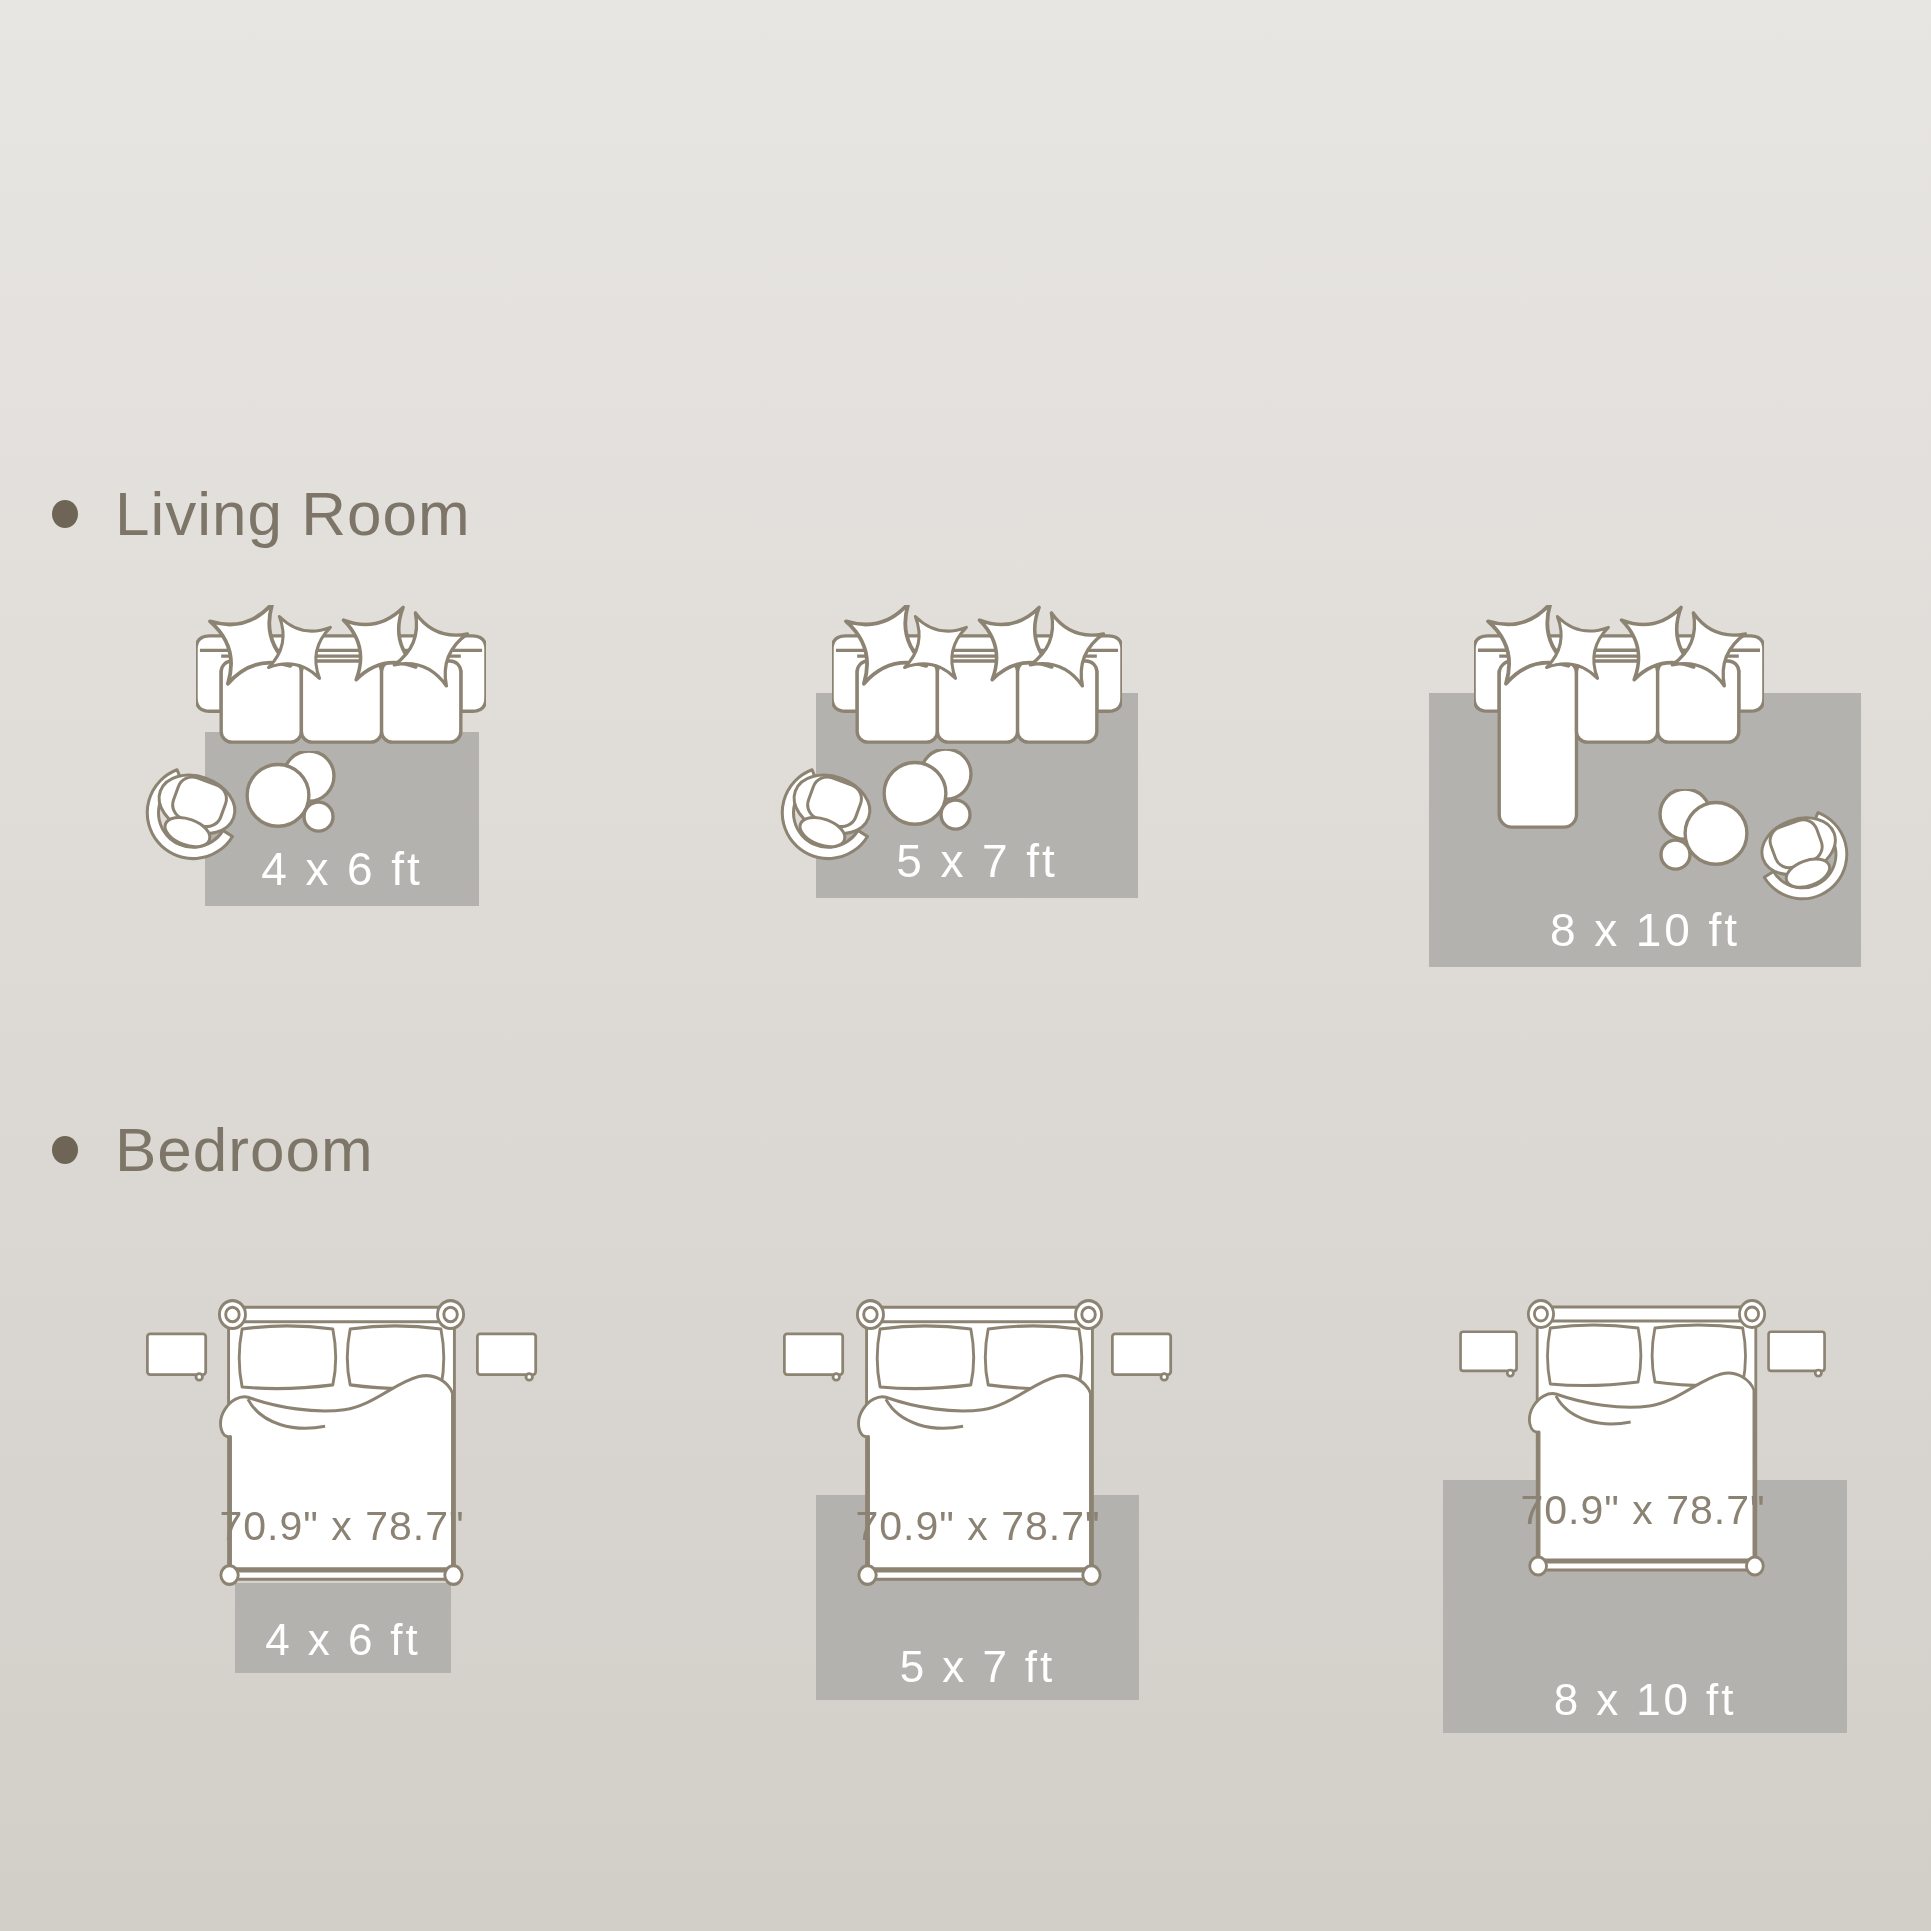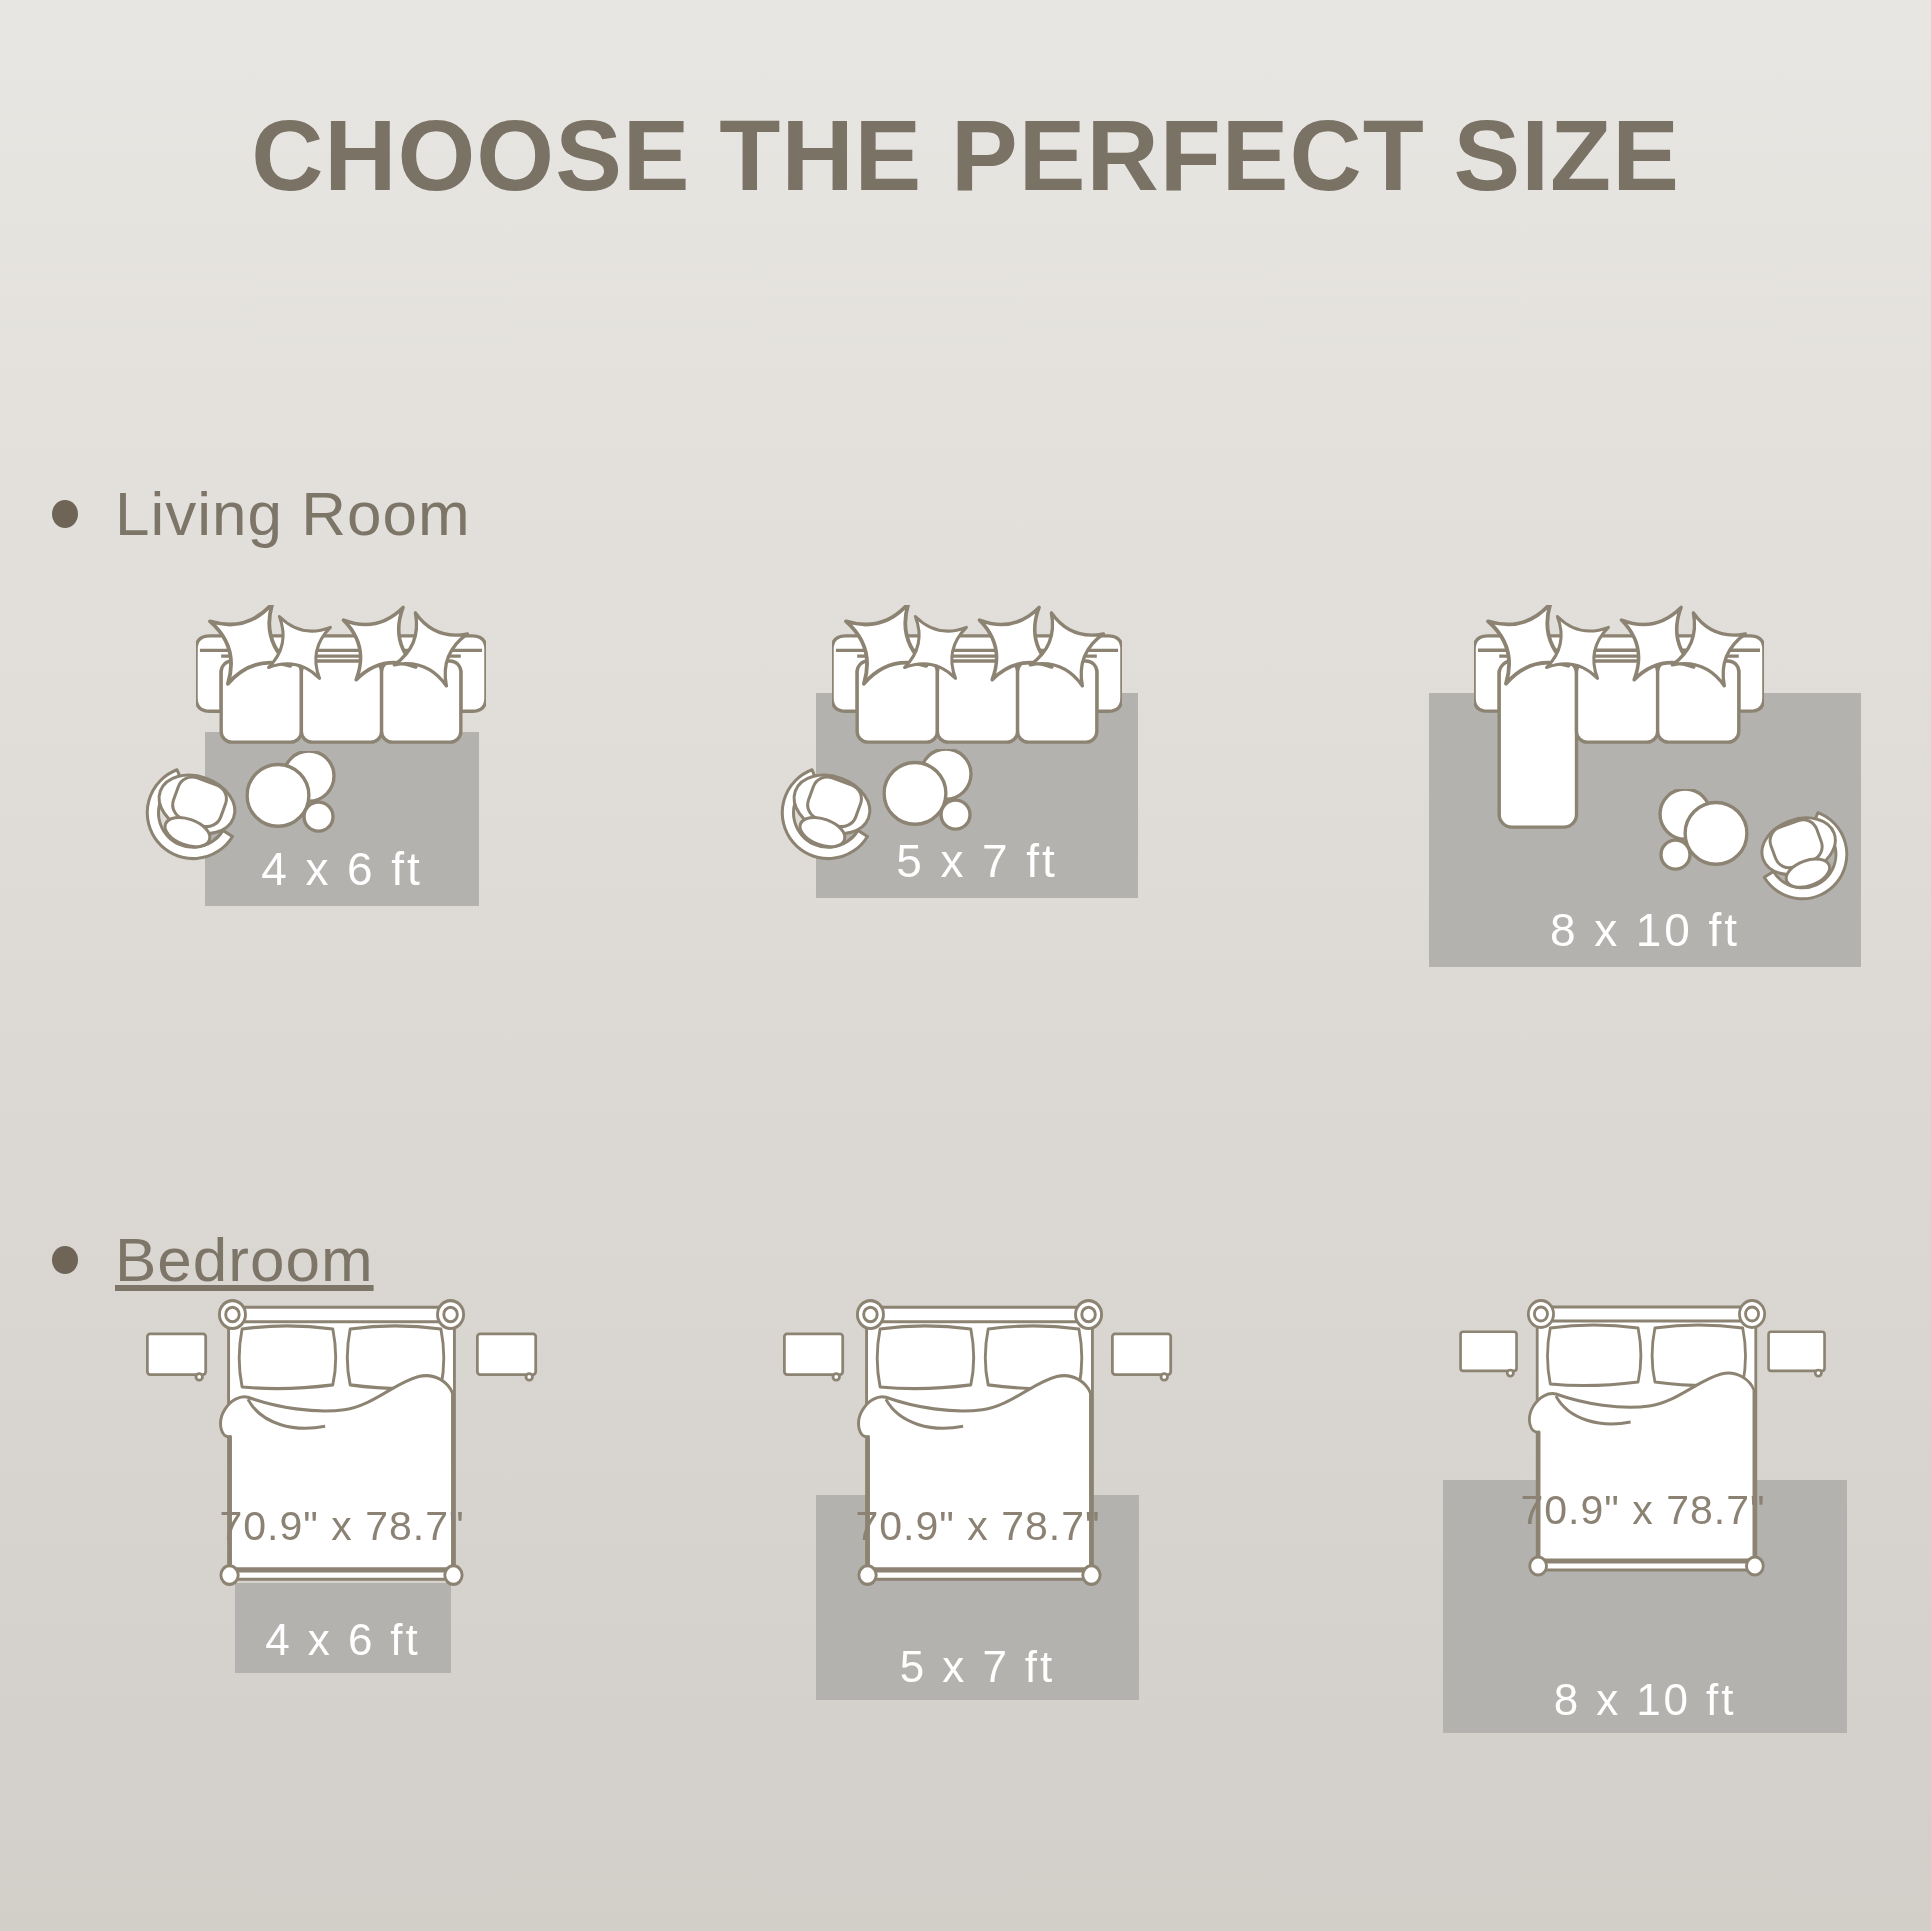--- a/index.html
+++ b/index.html
@@ -116,21 +116,20 @@
         <rect x="2" y="2" width="63" height="44" rx="3"></rect>
         <circle cx="58" cy="48.5" r="3.5"></circle>
       </g>
     </symbol>
   </defs>
 </svg>
 
 <div id="canvas">
 
   <div class="abs title">
-    <div>CHOOSE THE PERFECT SIZE</div>
   </div>
 
   <div class="abs section-label" style="top:456px;">
     <span class="bullet"></span>
     <span>Living Room</span>
   </div>
 
   <div class="abs rug" style="left:205px;top:732px;width:274px;height:174px;">
     <span class="rug-label lr">4 x 6 ft</span>
   </div>
@@ -164,21 +163,21 @@
   <svg class="furn" style="left:245px;top:751px;" width="93" height="83" viewBox="0 0 96 86">
       <use href="#table"></use>
     </svg>
   <svg class="furn" style="left:882px;top:749px;" width="93" height="83" viewBox="0 0 96 86">
       <use href="#table"></use>
     </svg>
   <svg class="furn" style="left:1656px;top:789px;" width="93" height="83" viewBox="0 0 96 86">
       <use href="#table" transform="translate(96 0) scale(-1 1)"></use>
     </svg>
 
-  <div class="abs section-label" style="top:1202px;text-decoration:underline;">
+  <div class="abs section-label" style="top:1092px;">
     <span class="bullet"></span>
     <span>Bedroom</span>
   </div>
 
   <div class="abs rug" style="left:235px;top:1583px;width:216px;height:90px;">
     <span class="rug-label br">4 x 6 ft</span>
   </div>
   <div class="abs rug" style="left:816px;top:1495px;width:323px;height:205px;">
     <span class="rug-label br">5 x 7 ft</span>
   </div>

